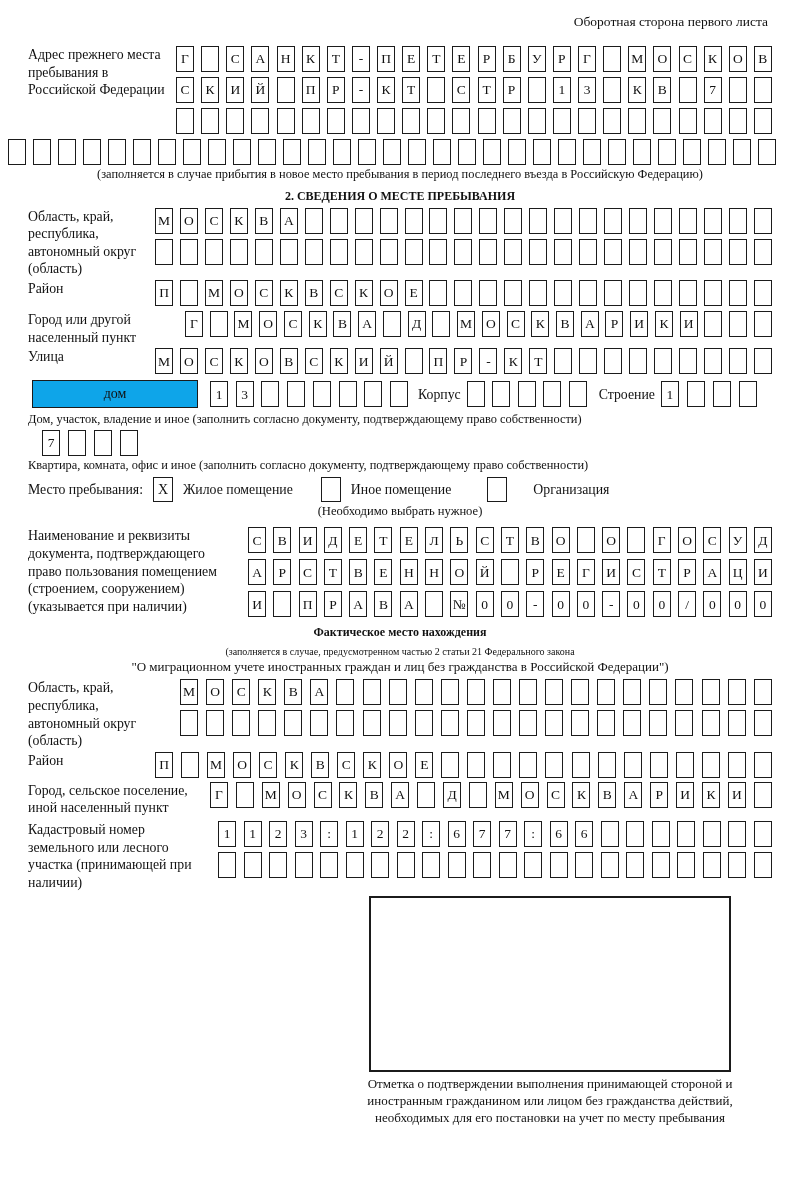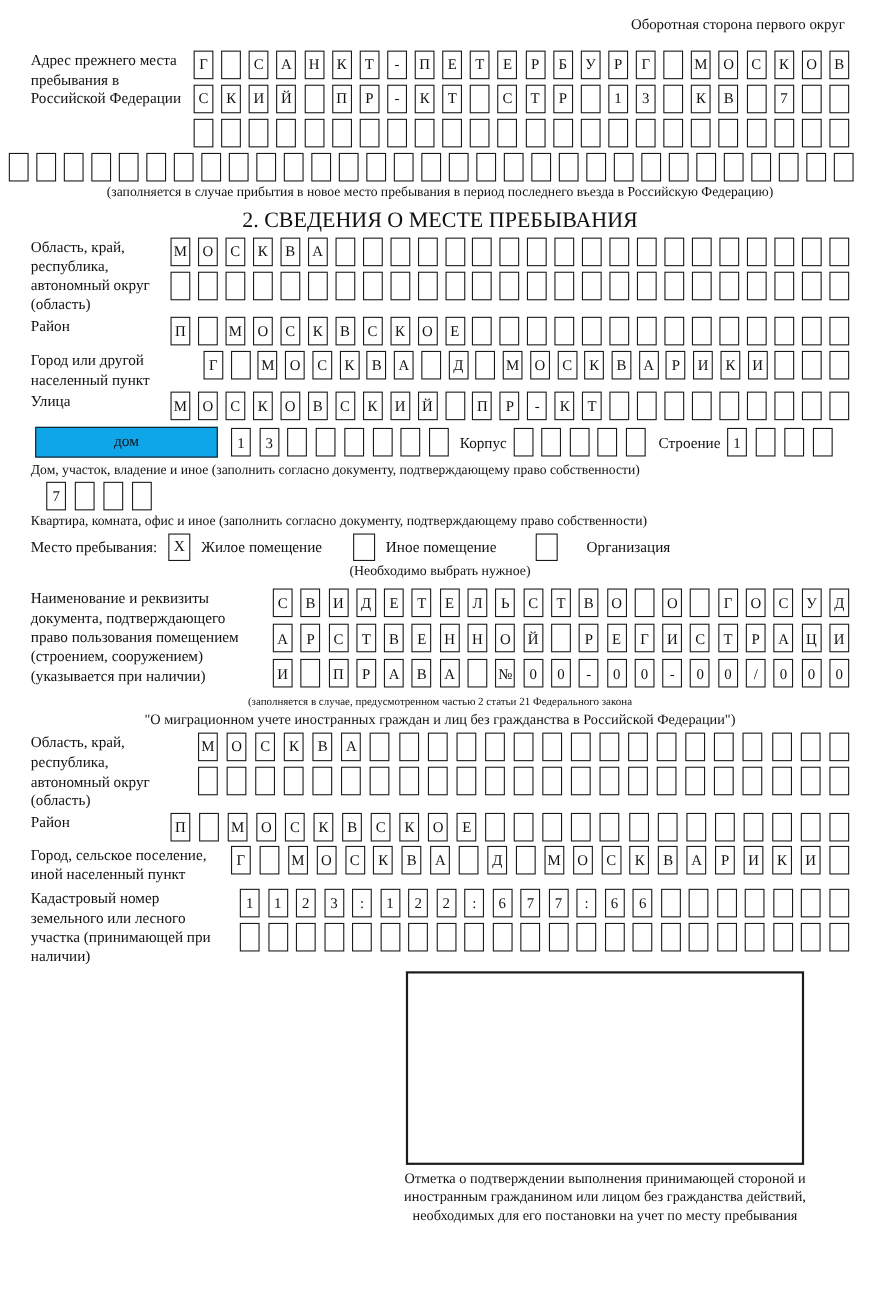--- a/index.html
+++ b/index.html
@@ -21,37 +21,37 @@
   .widebox{
     height:28px;border:1.6px solid #1b1b1b;box-sizing:border-box;flex:none;
     display:flex;align-items:center;justify-content:center;font-size:14px;background:#0ea5e9;
   }
   .cb{
     width:20px;height:25px;border:1.6px solid #1b1b1b;box-sizing:border-box;flex:none;
     display:flex;align-items:center;justify-content:center;font-size:14px;background:#fff;
   }
   .cap{font-size:12.4px;line-height:1.25;}
   .cap-c{text-align:center;}
-  .title{font-weight:normal;text-align:center;font-size:20px;}
+  .title{font-weight:bold;text-align:center;font-size:12px;}
   .mb2{margin-bottom:2px}.mb4{margin-bottom:4px}.mb5{margin-bottom:5px}
   .mb6{margin-bottom:6px}.mb8{margin-bottom:8px}
   .fullrow{margin-left:-20px;width:calc(100% + 24px);display:flex;justify-content:space-between;}
   .stamp-col{width:432px;margin-left:auto;margin-right:6px;}
   .stamp-rect{width:362px;height:176px;border:2px solid #1b1b1b;box-sizing:border-box;margin:0 auto 4px auto;background:#fff;}
   .stamp-cap{font-size:13px;line-height:1.3;text-align:center;}
   .stay-row{display:flex;align-items:center;font-size:13.8px;}
   .stay-row .cb{margin:0 10px;}
   .note{text-align:center;font-size:12.6px;}
 </style>
 </head>
 <body>
 
 <div class="page">
 
-  <div class="hdr">Оборотная сторона первого округ</div>
+  <div class="hdr">Оборотная сторона первого листа</div>
 
   <div class="row mb5">
     <div class="lbl" style="width:148px">Адрес прежнего места пребывания в Российской Федерации</div>
     <div class="rowscol">
       <div class="boxes">
           <span class="bx">Г</span>
           <span class="bx"></span>
           <span class="bx">С</span>
           <span class="bx">А</span>
           <span class="bx">Н</span>
@@ -437,20 +437,21 @@
           <span class="bx">0</span>
           <span class="bx">0</span>
           <span class="bx">/</span>
           <span class="bx">0</span>
           <span class="bx">0</span>
           <span class="bx">0</span>
         </div>
     </div>
   </div>
 
+  <div class="title mb6">Фактическое место нахождения</div>
   <div class="cap cap-c" style="font-size:10px">(заполняется в случае, предусмотренном частью 2 статьи 21 Федерального закона</div>
   <div class="cap cap-c mb4" style="font-size:13px">"О миграционном учете иностранных граждан и лиц без гражданства в Российской Федерации")</div>
 
   <div class="row mb2">
     <div class="lbl" style="width:152px">Область, край, республика, автономный округ (область)</div>
     <div class="rowscol">
       <div class="boxes">
           <span class="bx">М</span>
           <span class="bx">О</span>
           <span class="bx">С</span>

